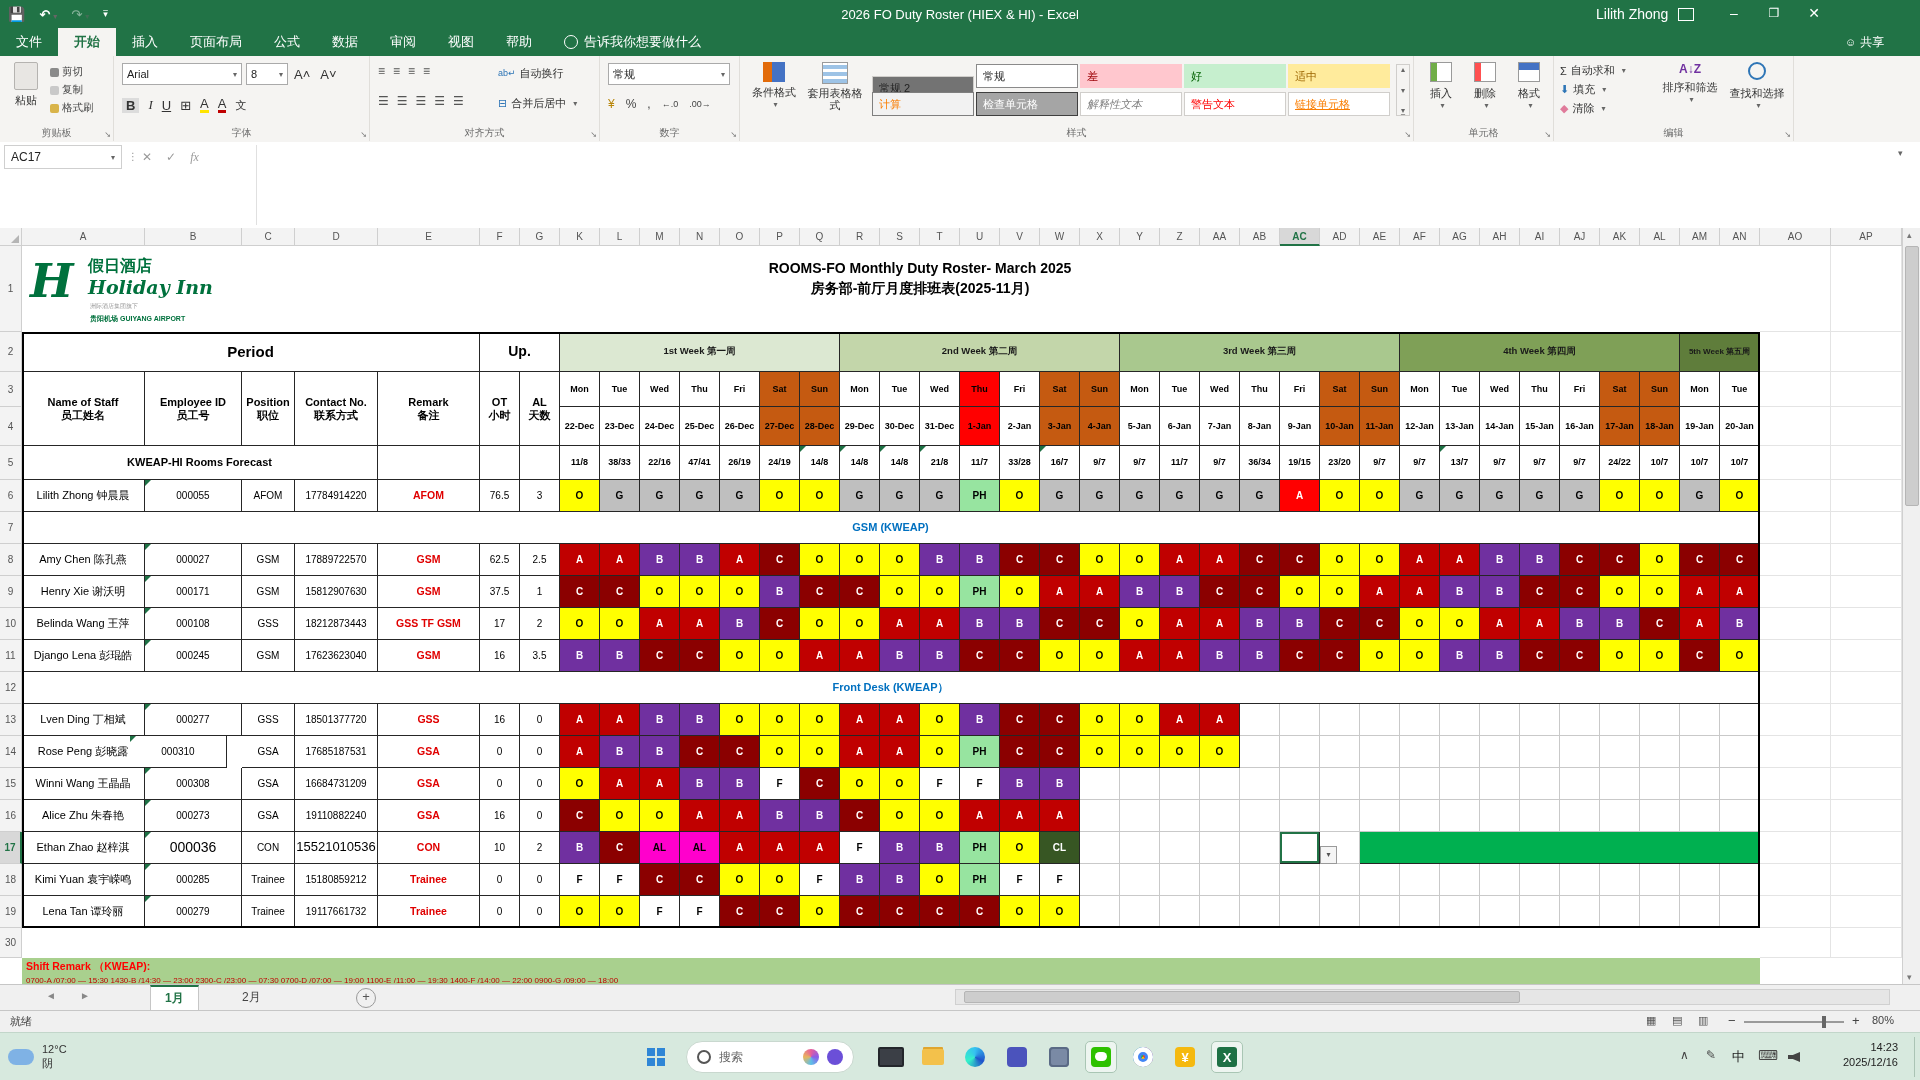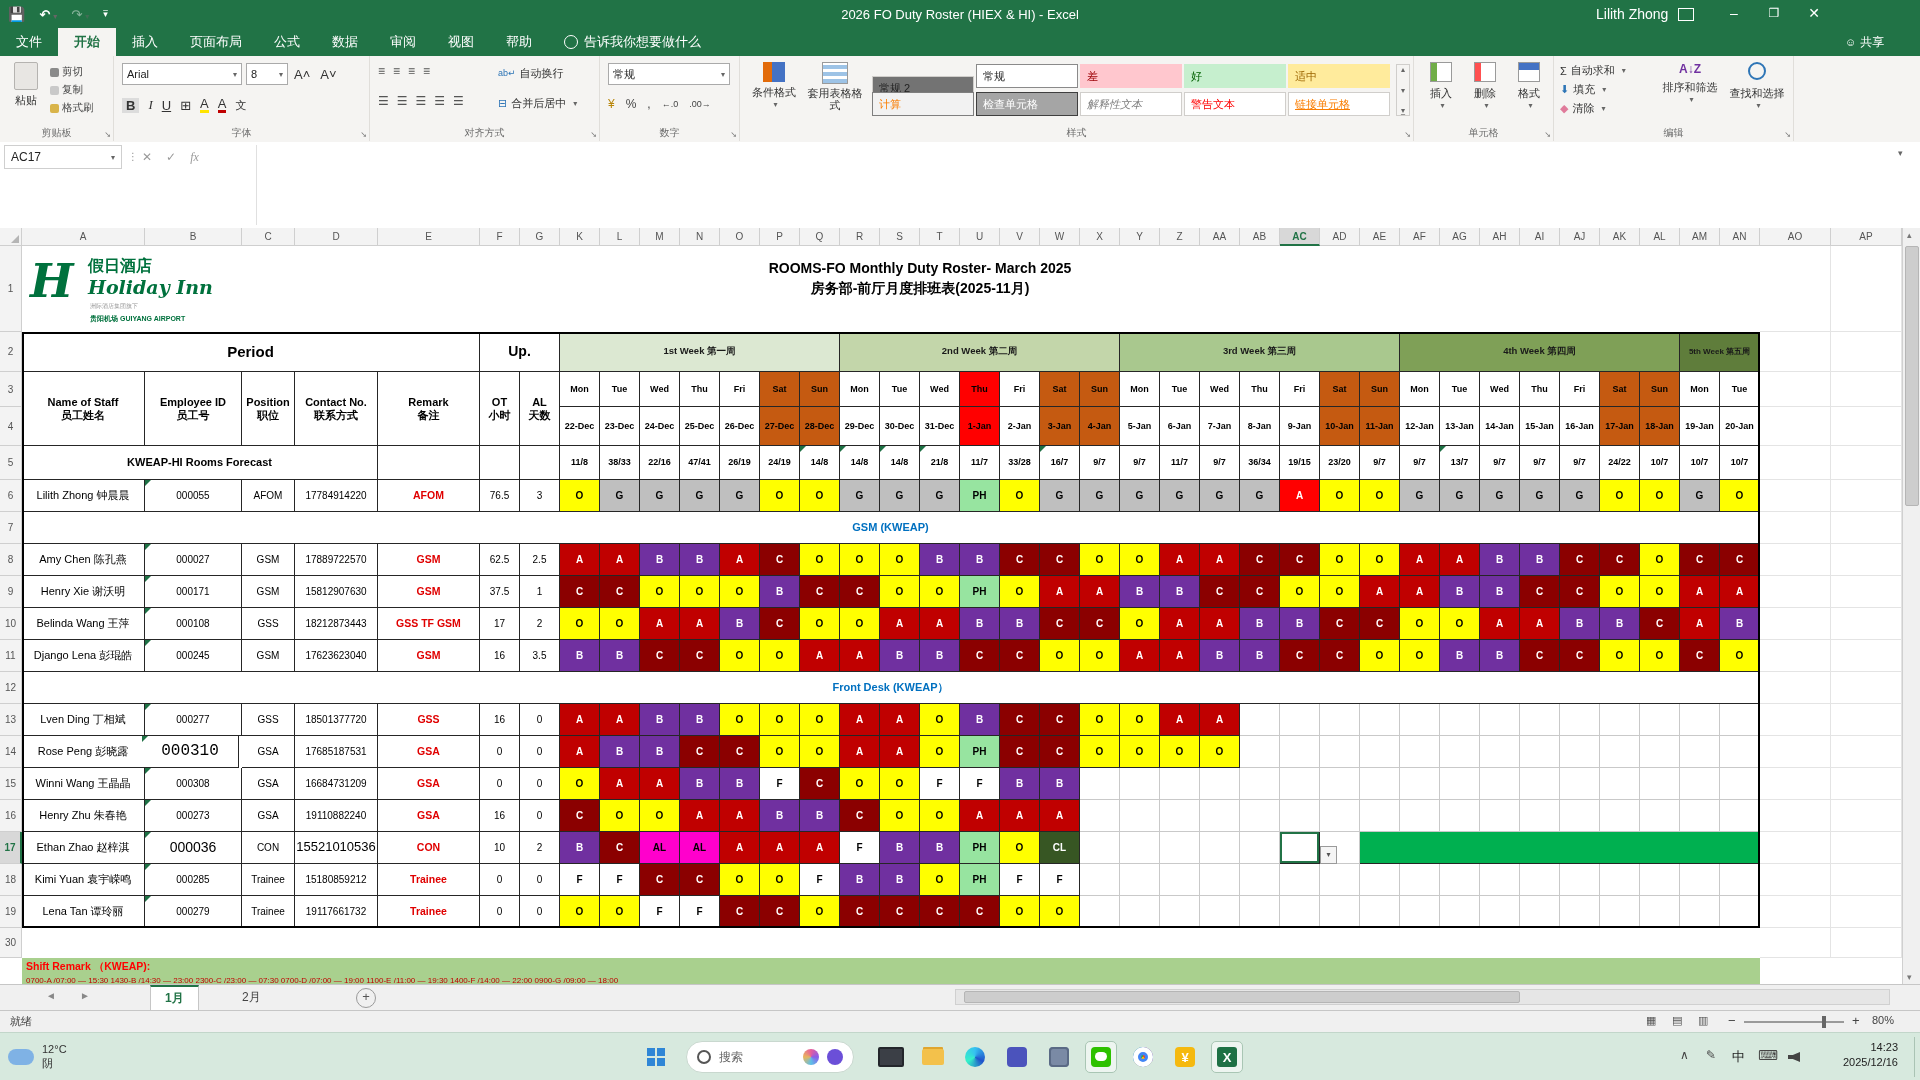--- a/index.html
+++ b/index.html
@@ -717,21 +717,21 @@
       <div class="cell tlight" style="position: absolute; left: 1400px; top: 704px; width: 40px; height: 32px; box-sizing: border-box;"></div>
       <div class="cell tlight" style="position: absolute; left: 1440px; top: 704px; width: 40px; height: 32px; box-sizing: border-box;"></div>
       <div class="cell tlight" style="position: absolute; left: 1480px; top: 704px; width: 40px; height: 32px; box-sizing: border-box;"></div>
       <div class="cell tlight" style="position: absolute; left: 1520px; top: 704px; width: 40px; height: 32px; box-sizing: border-box;"></div>
       <div class="cell tlight" style="position: absolute; left: 1560px; top: 704px; width: 40px; height: 32px; box-sizing: border-box;"></div>
       <div class="cell tlight" style="position: absolute; left: 1600px; top: 704px; width: 40px; height: 32px; box-sizing: border-box;"></div>
       <div class="cell tlight" style="position: absolute; left: 1640px; top: 704px; width: 40px; height: 32px; box-sizing: border-box;"></div>
       <div class="cell tlight" style="position: absolute; left: 1680px; top: 704px; width: 40px; height: 32px; box-sizing: border-box;"></div>
       <div class="cell tlight" style="position: absolute; left: 1720px; top: 704px; width: 40px; height: 32px; box-sizing: border-box;"></div>
       <div class="cell tb" style="position: absolute; left: 22px; top: 736px; width: 123px; height: 32px; box-sizing: border-box; font-size: 11px;">Rose Peng 彭晓露</div>
-      <div class="cell tb" style="position: absolute; left: 142px; top: 736px; width: 97px; height: 32px; box-sizing: border-box; font-size: 16px; font-family: Liberation Mono, monospace;">000310<div class="tri"></div></div>
+      <div class="cell tb" style="position: absolute; left: 130px; top: 736px; width: 97px; height: 32px; box-sizing: border-box; font-size: 10px;">000310<div class="tri"></div></div>
       <div class="cell tb" style="position: absolute; left: 242px; top: 736px; width: 53px; height: 32px; box-sizing: border-box; font-size: 10px;">GSA</div>
       <div class="cell tb" style="position: absolute; left: 295px; top: 736px; width: 83px; height: 32px; box-sizing: border-box; font-size: 10px;">17685187531</div>
       <div class="cell tb" style="position: absolute; left: 378px; top: 736px; width: 102px; height: 32px; box-sizing: border-box; font-size: 10.5px; font-weight: bold; color: rgb(224, 0, 0);">GSA</div>
       <div class="cell tb" style="position: absolute; left: 480px; top: 736px; width: 40px; height: 32px; box-sizing: border-box; font-size: 10px;">0</div>
       <div class="cell tb" style="position: absolute; left: 520px; top: 736px; width: 40px; height: 32px; box-sizing: border-box; font-size: 10px;">0</div>
       <div class="cell tb" style="position: absolute; left: 560px; top: 736px; width: 40px; height: 32px; box-sizing: border-box; background: rgb(192, 0, 0); color: rgb(255, 255, 255); font-weight: bold; font-size: 10px;">A</div>
       <div class="cell tb" style="position: absolute; left: 600px; top: 736px; width: 40px; height: 32px; box-sizing: border-box; background: rgb(112, 48, 160); color: rgb(255, 255, 255); font-weight: bold; font-size: 10px;">B</div>
       <div class="cell tb" style="position: absolute; left: 640px; top: 736px; width: 40px; height: 32px; box-sizing: border-box; background: rgb(112, 48, 160); color: rgb(255, 255, 255); font-weight: bold; font-size: 10px;">B</div>
       <div class="cell tb" style="position: absolute; left: 680px; top: 736px; width: 40px; height: 32px; box-sizing: border-box; background: rgb(139, 0, 0); color: rgb(255, 255, 255); font-weight: bold; font-size: 10px;">C</div>
       <div class="cell tb" style="position: absolute; left: 720px; top: 736px; width: 40px; height: 32px; box-sizing: border-box; background: rgb(139, 0, 0); color: rgb(255, 255, 255); font-weight: bold; font-size: 10px;">C</div>
@@ -790,21 +790,21 @@
       <div class="cell tlight" style="position: absolute; left: 1360px; top: 768px; width: 40px; height: 32px; box-sizing: border-box;"></div>
       <div class="cell tlight" style="position: absolute; left: 1400px; top: 768px; width: 40px; height: 32px; box-sizing: border-box;"></div>
       <div class="cell tlight" style="position: absolute; left: 1440px; top: 768px; width: 40px; height: 32px; box-sizing: border-box;"></div>
       <div class="cell tlight" style="position: absolute; left: 1480px; top: 768px; width: 40px; height: 32px; box-sizing: border-box;"></div>
       <div class="cell tlight" style="position: absolute; left: 1520px; top: 768px; width: 40px; height: 32px; box-sizing: border-box;"></div>
       <div class="cell tlight" style="position: absolute; left: 1560px; top: 768px; width: 40px; height: 32px; box-sizing: border-box;"></div>
       <div class="cell tlight" style="position: absolute; left: 1600px; top: 768px; width: 40px; height: 32px; box-sizing: border-box;"></div>
       <div class="cell tlight" style="position: absolute; left: 1640px; top: 768px; width: 40px; height: 32px; box-sizing: border-box;"></div>
       <div class="cell tlight" style="position: absolute; left: 1680px; top: 768px; width: 40px; height: 32px; box-sizing: border-box;"></div>
       <div class="cell tlight" style="position: absolute; left: 1720px; top: 768px; width: 40px; height: 32px; box-sizing: border-box;"></div>
-      <div class="cell tb" style="position: absolute; left: 22px; top: 800px; width: 123px; height: 32px; box-sizing: border-box; font-size: 11px;">Henry Zhu 朱春艳</div>
+      <div class="cell tb" style="position: absolute; left: 22px; top: 800px; width: 123px; height: 32px; box-sizing: border-box; font-size: 11px;">Alice Zhu 朱春艳</div>
       <div class="cell tb" style="position: absolute; left: 145px; top: 800px; width: 97px; height: 32px; box-sizing: border-box; font-size: 10px;">000273<div class="tri"></div></div>
       <div class="cell tb" style="position: absolute; left: 242px; top: 800px; width: 53px; height: 32px; box-sizing: border-box; font-size: 10px;">GSA</div>
       <div class="cell tb" style="position: absolute; left: 295px; top: 800px; width: 83px; height: 32px; box-sizing: border-box; font-size: 10px;">19110882240</div>
       <div class="cell tb" style="position: absolute; left: 378px; top: 800px; width: 102px; height: 32px; box-sizing: border-box; font-size: 10.5px; font-weight: bold; color: rgb(224, 0, 0);">GSA</div>
       <div class="cell tb" style="position: absolute; left: 480px; top: 800px; width: 40px; height: 32px; box-sizing: border-box; font-size: 10px;">16</div>
       <div class="cell tb" style="position: absolute; left: 520px; top: 800px; width: 40px; height: 32px; box-sizing: border-box; font-size: 10px;">0</div>
       <div class="cell tb" style="position: absolute; left: 560px; top: 800px; width: 40px; height: 32px; box-sizing: border-box; background: rgb(139, 0, 0); color: rgb(255, 255, 255); font-weight: bold; font-size: 10px;">C</div>
       <div class="cell tb" style="position: absolute; left: 600px; top: 800px; width: 40px; height: 32px; box-sizing: border-box; background: rgb(255, 255, 0); color: rgb(0, 0, 0); font-weight: bold; font-size: 10px;">O</div>
       <div class="cell tb" style="position: absolute; left: 640px; top: 800px; width: 40px; height: 32px; box-sizing: border-box; background: rgb(255, 255, 0); color: rgb(0, 0, 0); font-weight: bold; font-size: 10px;">O</div>
       <div class="cell tb" style="position: absolute; left: 680px; top: 800px; width: 40px; height: 32px; box-sizing: border-box; background: rgb(192, 0, 0); color: rgb(255, 255, 255); font-weight: bold; font-size: 10px;">A</div>

